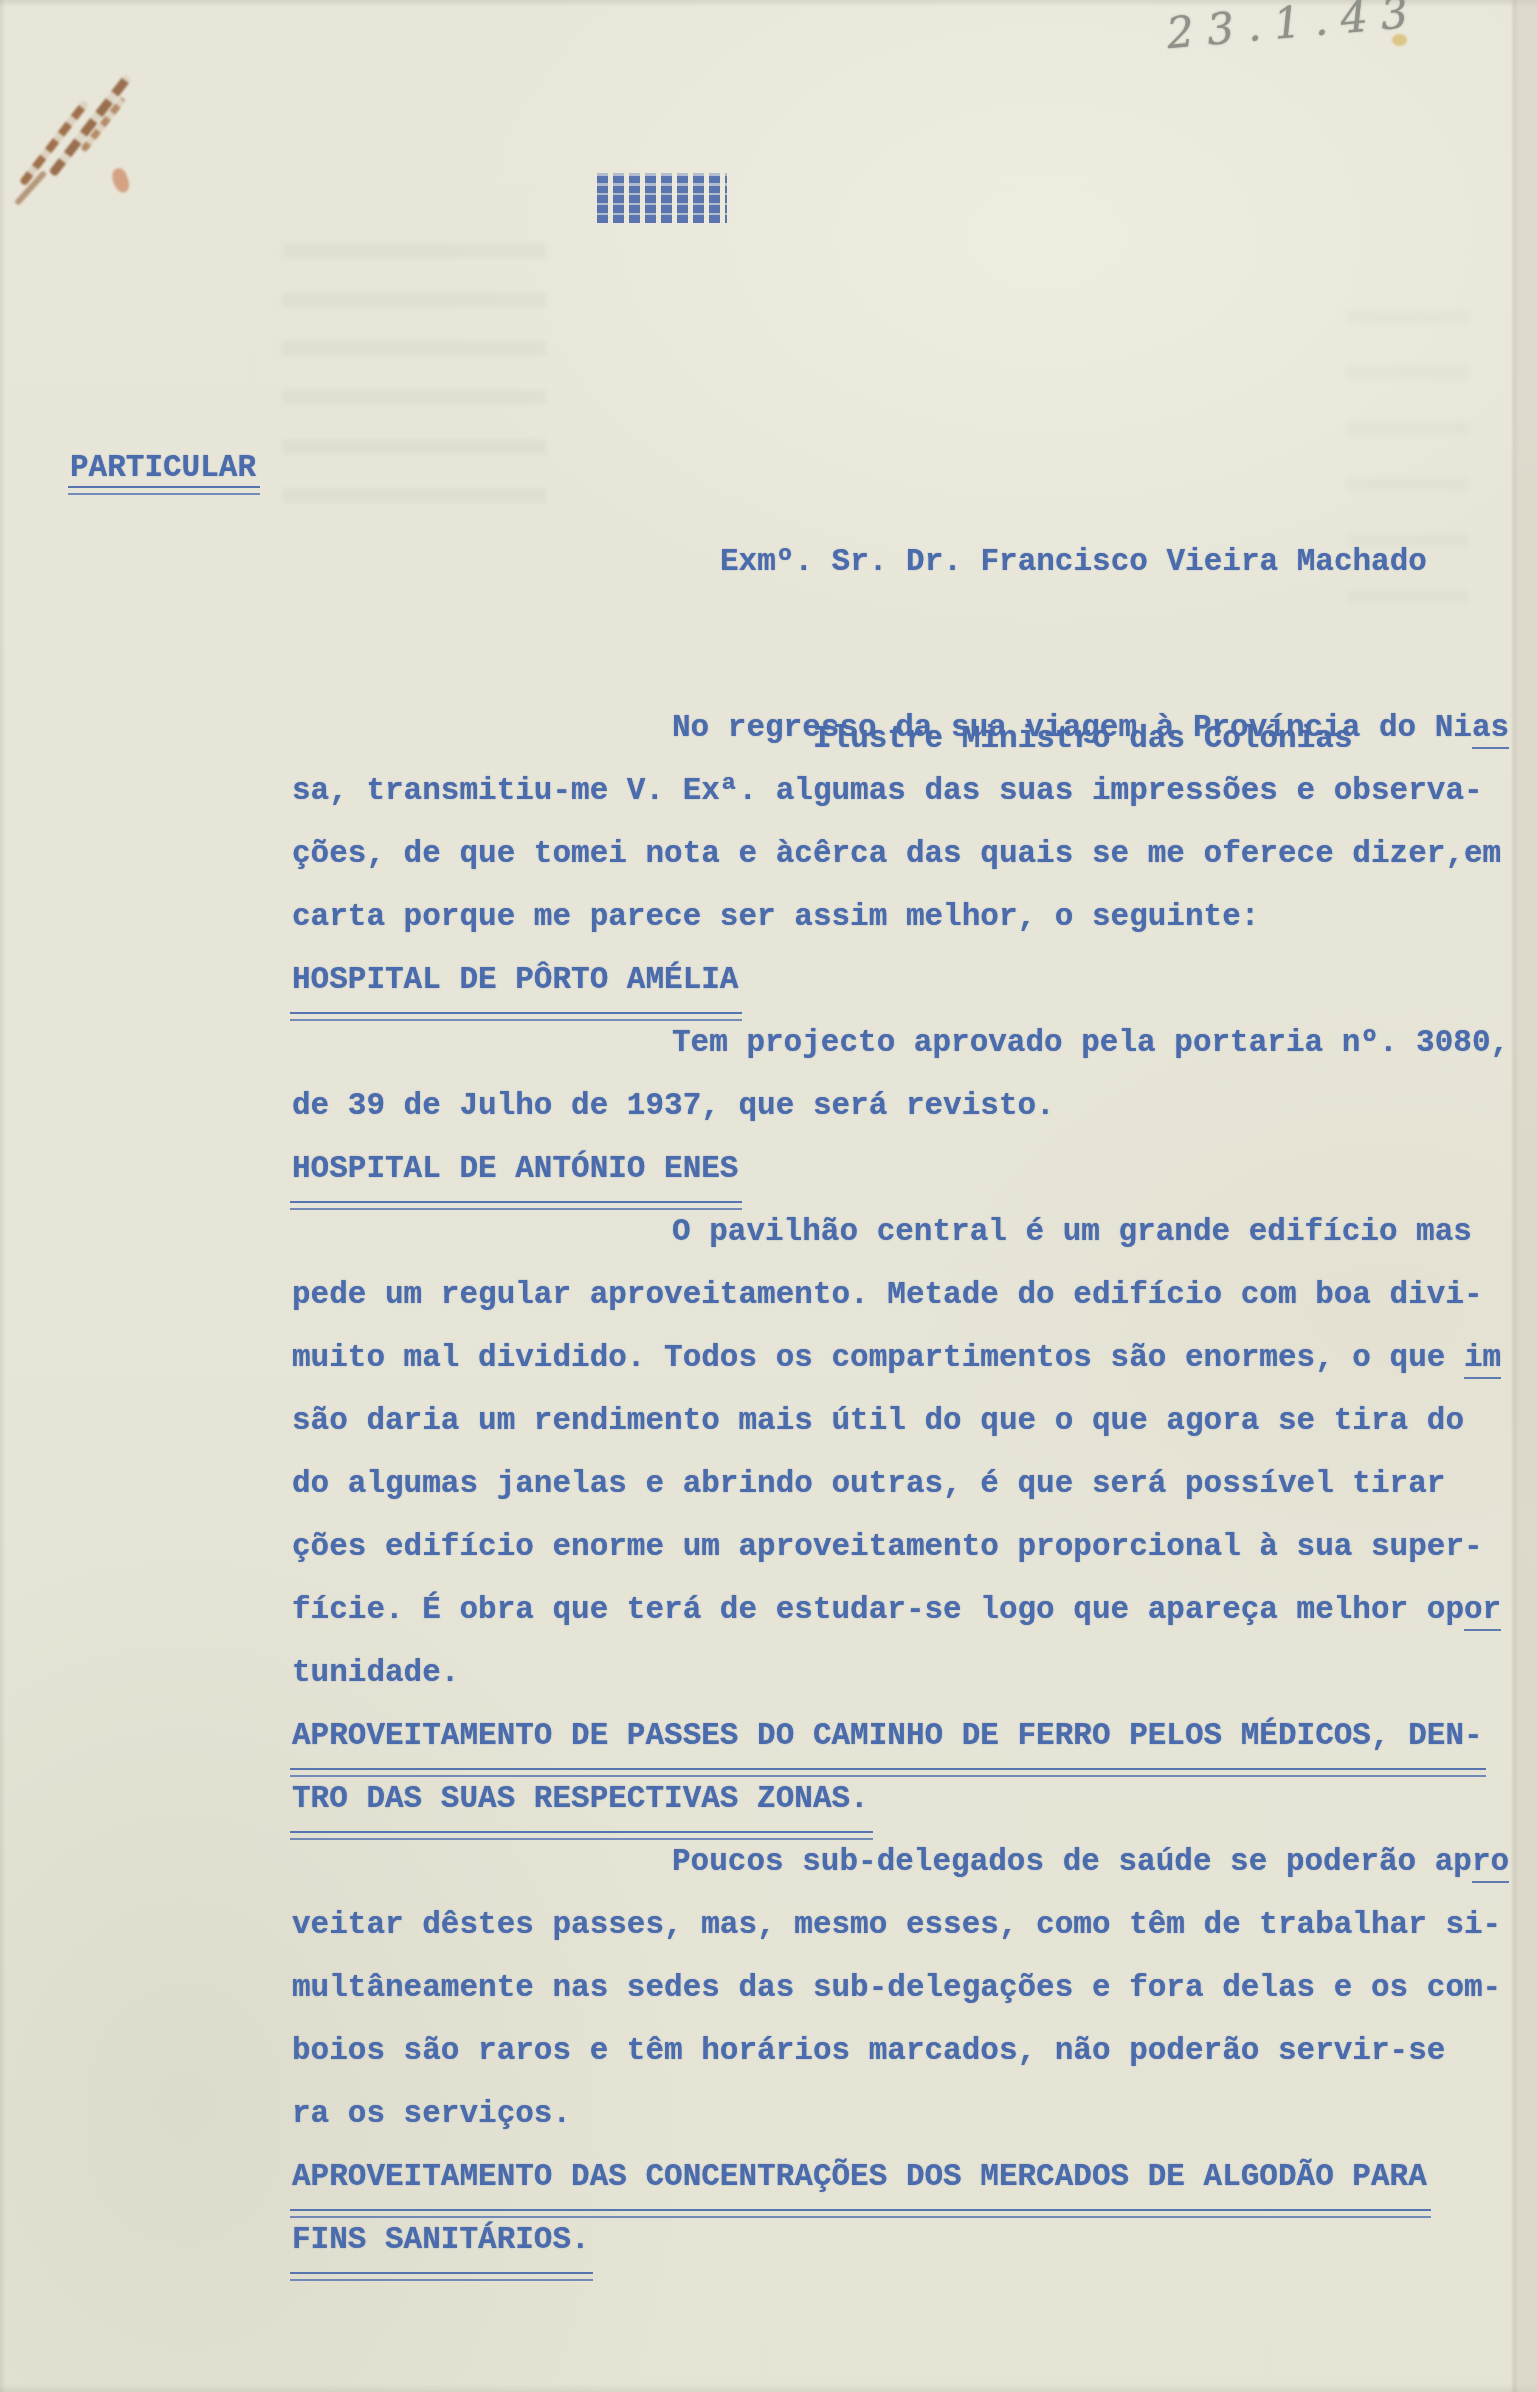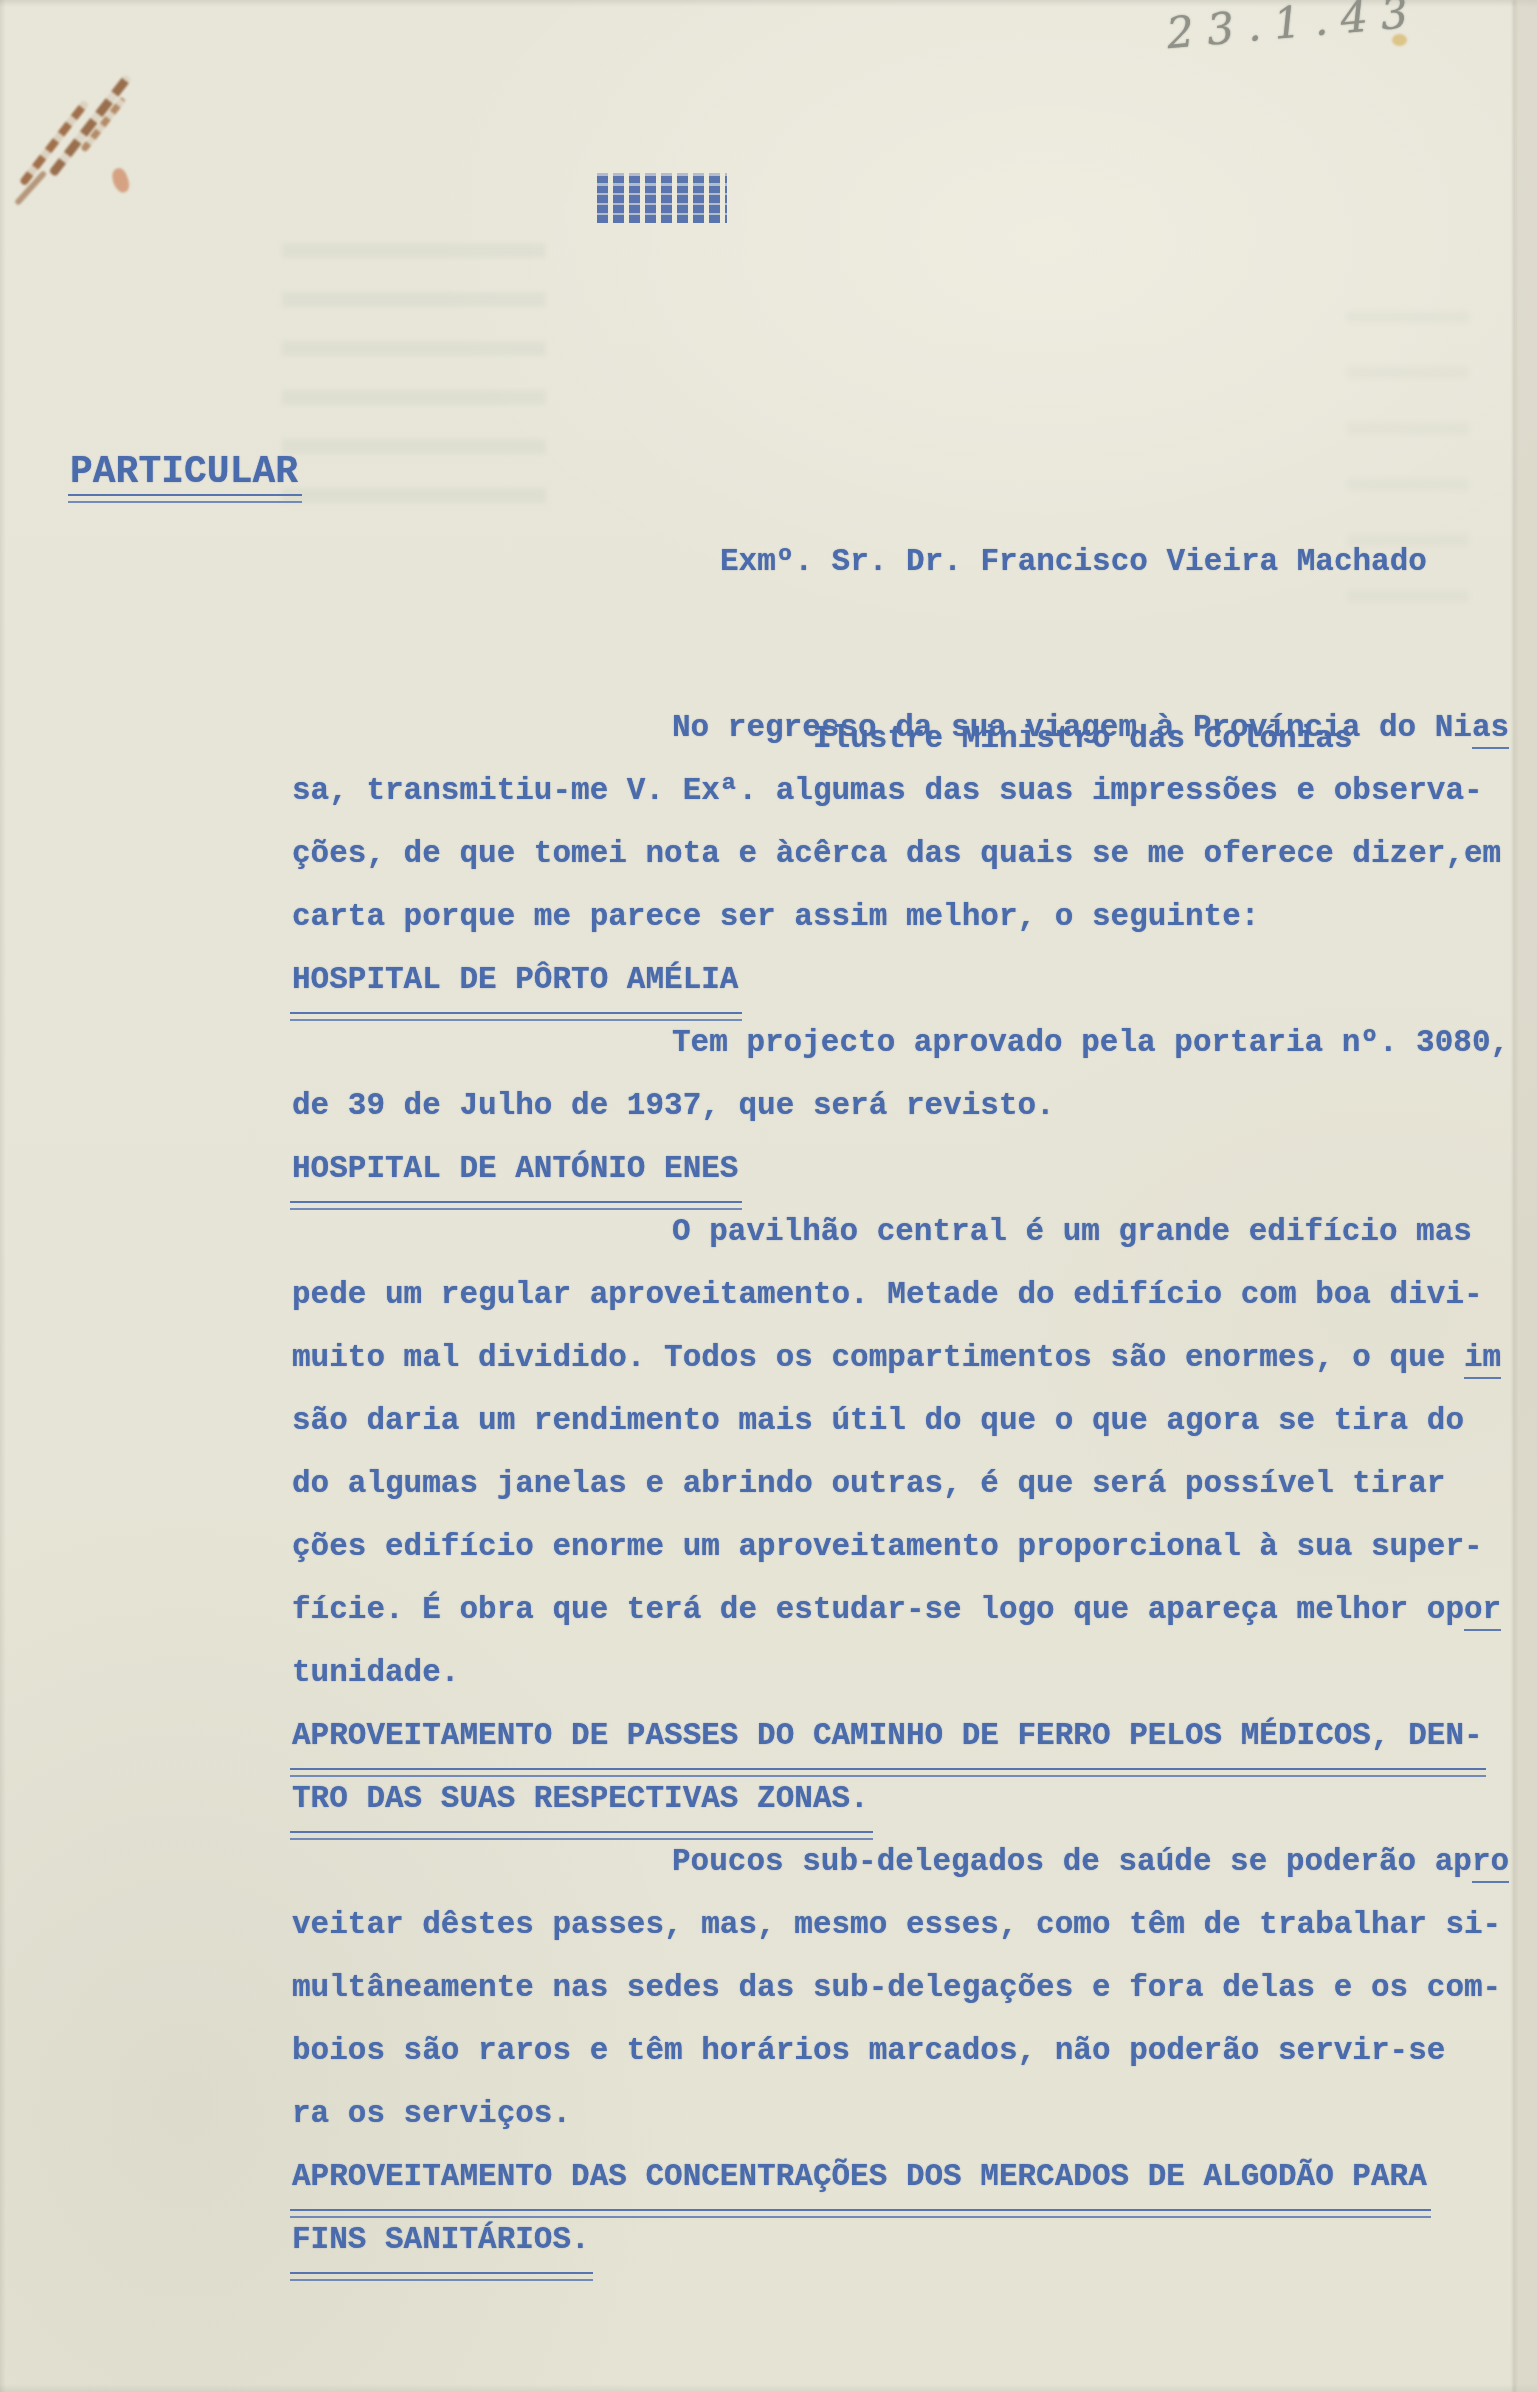--- a/index.html
+++ b/index.html
@@ -39,21 +39,21 @@
     position:absolute;left:597px;top:173px;width:130px;height:50px;
     background:repeating-linear-gradient(0deg,
       rgba(70,100,168,.88) 0 7.5px,
       rgba(96,122,182,.40) 7.5px 10px);
     -webkit-mask-image:repeating-linear-gradient(90deg,#000 0 11.3px,transparent 11.3px 16px);
     mask-image:repeating-linear-gradient(90deg,#000 0 11.3px,transparent 11.3px 16px);
     filter:blur(0.7px);
   }
 
   
-  .classification{position:absolute;left:70px;top:450px;font-size:38px;text-align:center;}
+  .classification{position:absolute;left:70px;top:450px;font-size:31px;text-align:center;}
   
   .recipient{position:absolute;left:720px;top:414px;font-size:31px;line-height:59px;white-space:pre;}
   .recipient .r2{padding-left:93px;}
 
   
   .body{position:absolute;left:292px;top:696px;width:1243px;font-size:31px;line-height:63px;}
   .ln{white-space:pre;}
   .ind{padding-left:380px;}
 
   

